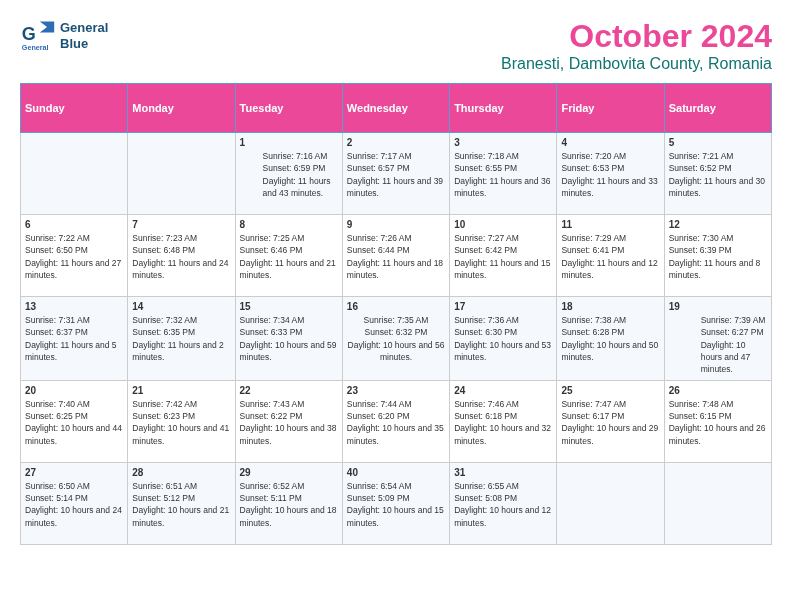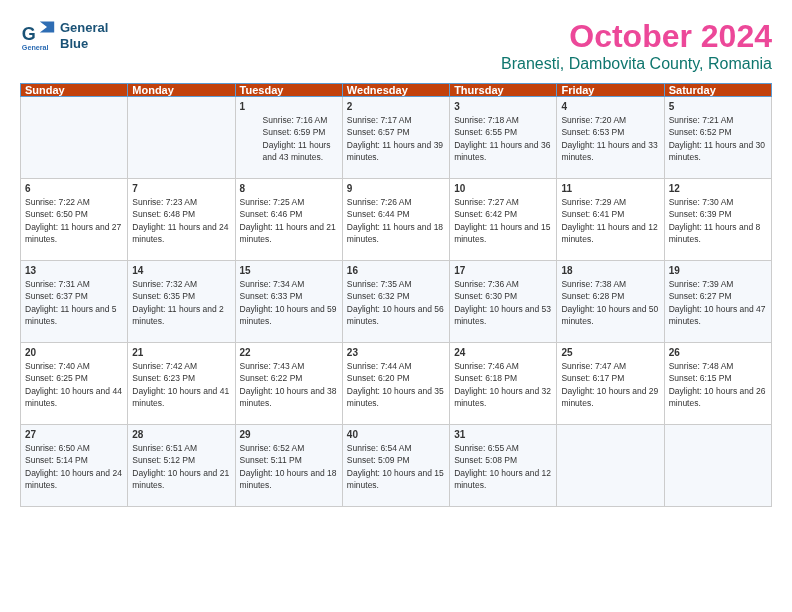--- a/index.html
+++ b/index.html
@@ -46,25 +46,25 @@
     .subtitle {
       font-size: 16px;
       color: #0f766e;
     }
     table {
       width: 100%;
       border-collapse: collapse;
       table-layout: fixed;
     }
     thead th {
-      background-color: #c2410c;
+      background-color: #ec4899;
       color: #fff;
       font-size: 11px;
       font-weight: bold;
-      padding: 0 4px;
+      padding: 18px 4px;
       text-align: left;
       border: 1px solid #5a9bd4;
     }
     tbody td {
       vertical-align: top;
       border: 1px solid #ccc;
       padding: 4px 4px;
       font-size: 8.5px;
       color: #333;
       height: 82px;
@@ -214,39 +214,39 @@
 Daylight: 11 hours and 2 minutes.</div>
           </td>
           <td>
             <span class="day-num">15</span>
             <div class="day-info" style="white-space: pre-line;">Sunrise: 7:34 AM
 Sunset: 6:33 PM
 Daylight: 10 hours and 59 minutes.</div>
           </td>
           <td>
             <span class="day-num">16</span>
-            <div class="day-info" style="white-space: pre-line;">Sunrise: 7:35 AM
+            <div class="day-info" style="white-space: pre-line; text-align: center;">Sunrise: 7:35 AM
 Sunset: 6:32 PM
 Daylight: 10 hours and 56 minutes.</div>
           </td>
           <td>
             <span class="day-num">17</span>
             <div class="day-info" style="white-space: pre-line;">Sunrise: 7:36 AM
 Sunset: 6:30 PM
 Daylight: 10 hours and 53 minutes.</div>
           </td>
           <td>
             <span class="day-num">18</span>
             <div class="day-info" style="white-space: pre-line;">Sunrise: 7:38 AM
 Sunset: 6:28 PM
 Daylight: 10 hours and 50 minutes.</div>
           </td>
           <td>
             <span class="day-num">19</span>
-            <div class="day-info" style="white-space: pre-line;">Sunrise: 7:39 AM
+            <div class="day-info" style="white-space: pre-line; margin-left: 32px;">Sunrise: 7:39 AM
 Sunset: 6:27 PM
 Daylight: 10 hours and 47 minutes.</div>
           </td>
         </tr>
         <tr>
           <td>
             <span class="day-num">20</span>
             <div class="day-info" style="white-space: pre-line;">Sunrise: 7:40 AM
 Sunset: 6:25 PM
 Daylight: 10 hours and 44 minutes.</div>

